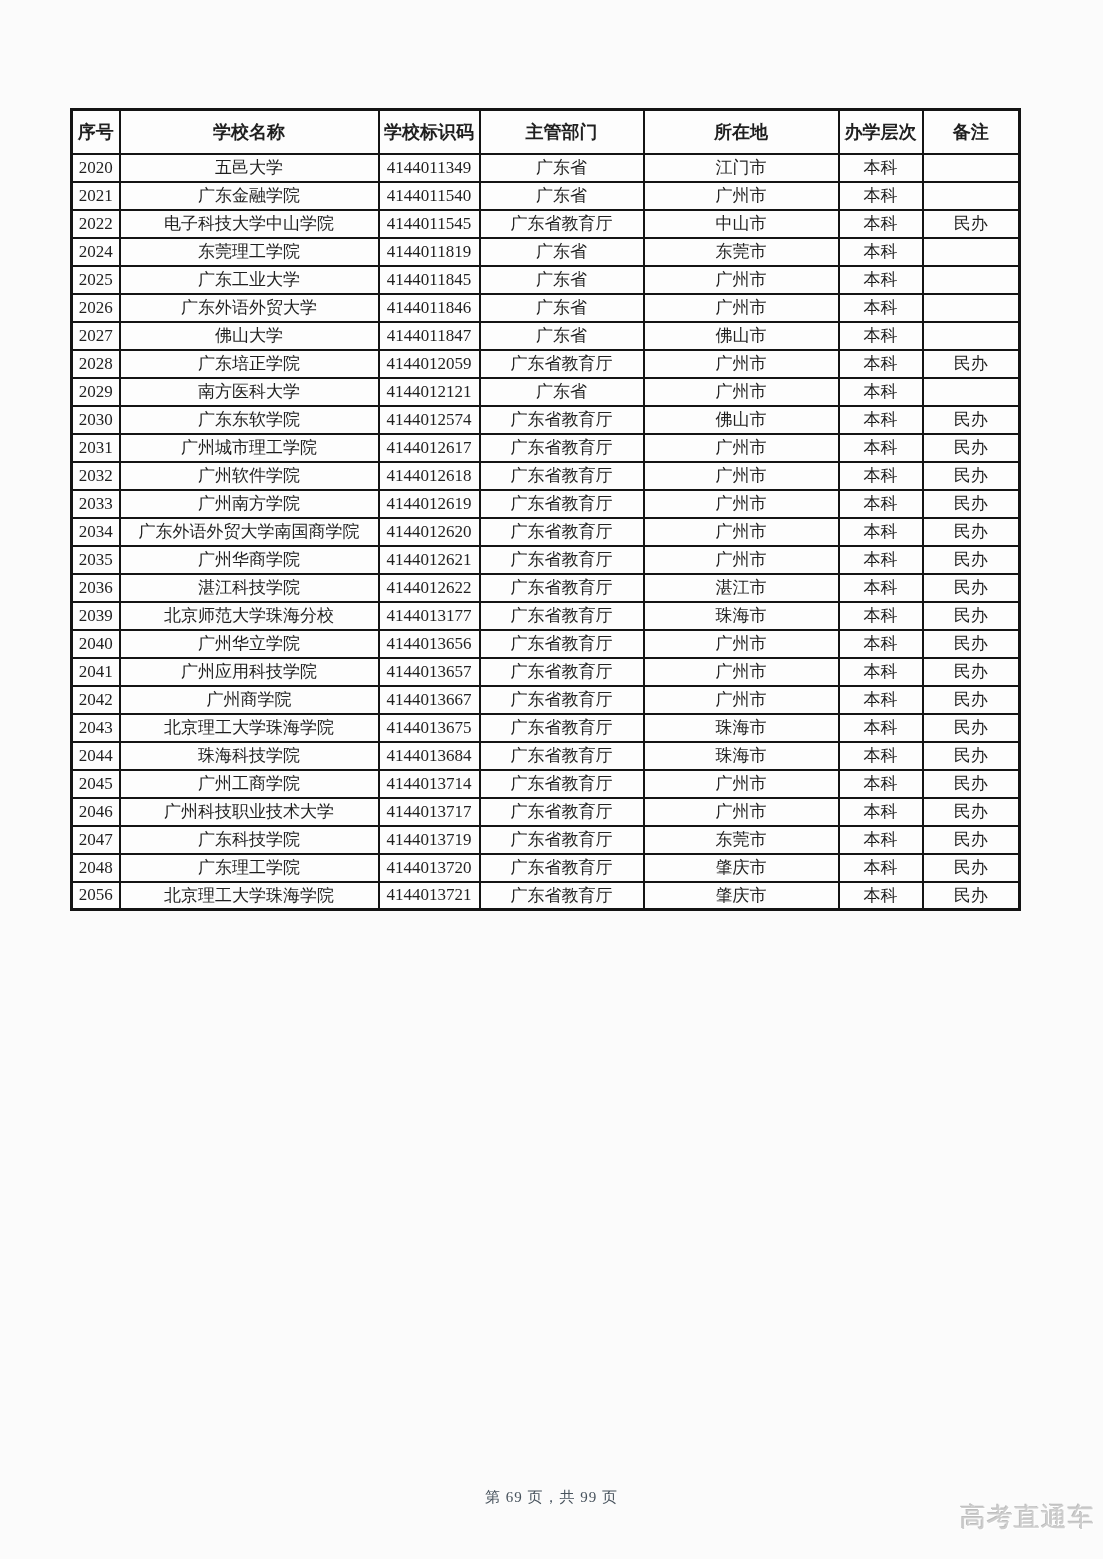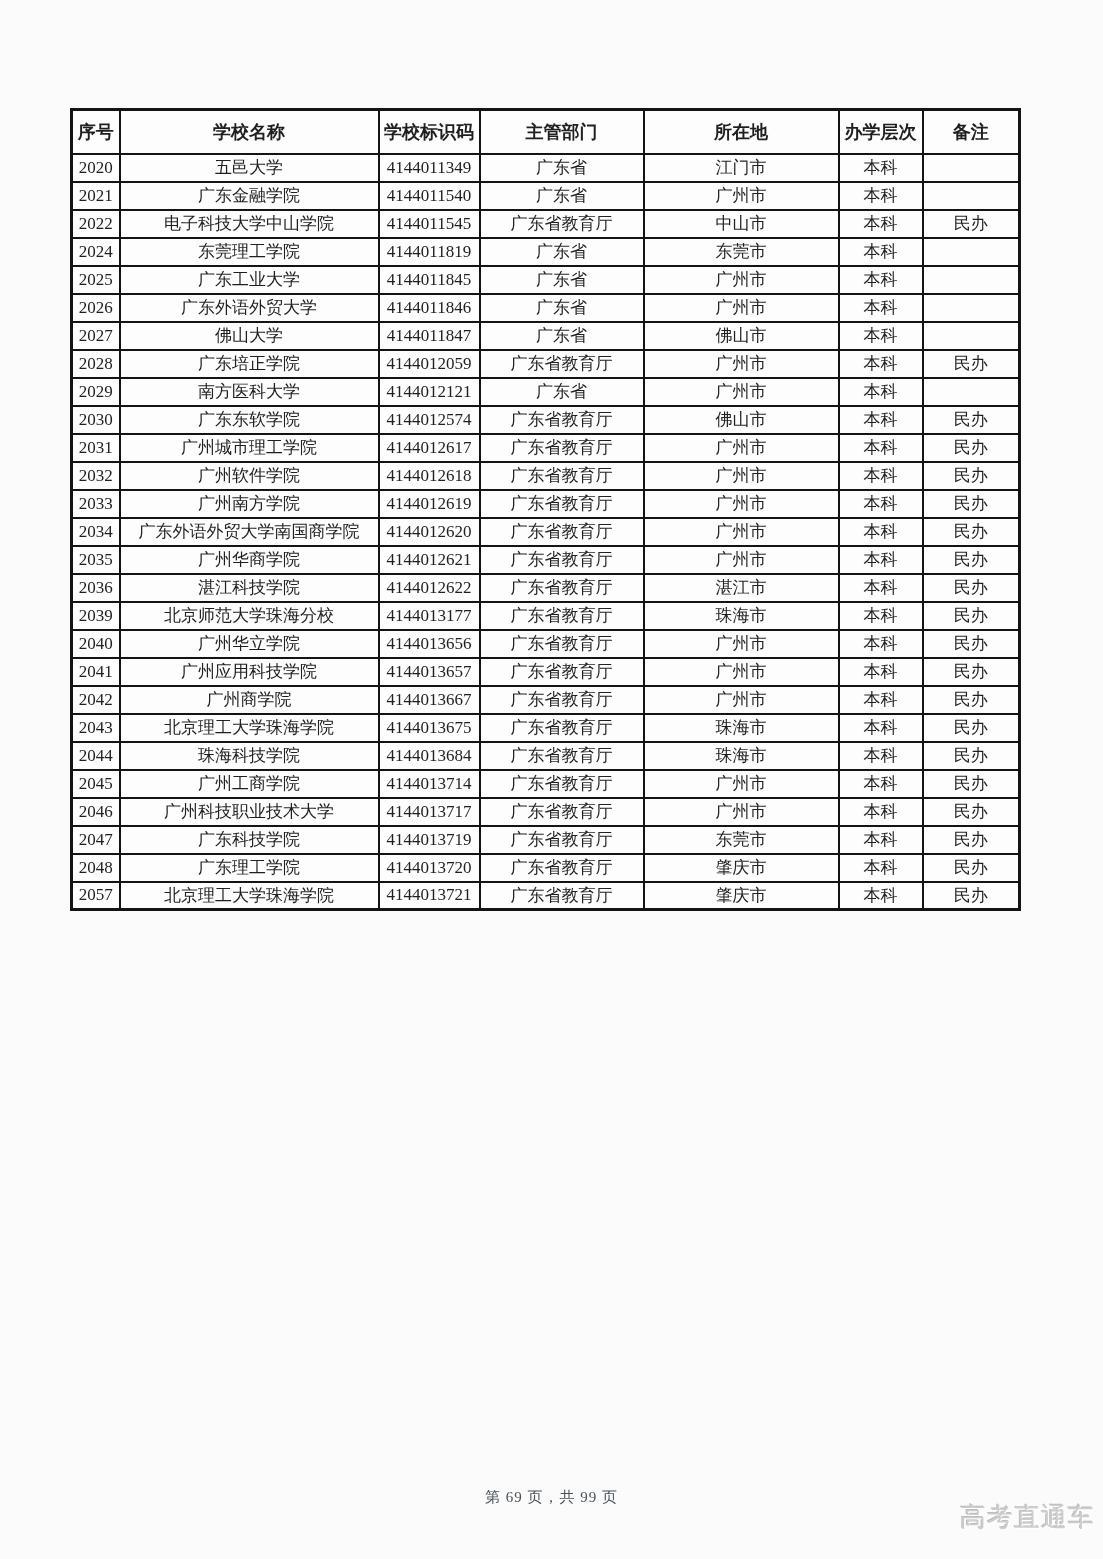--- a/index.html
+++ b/index.html
@@ -336,21 +336,21 @@
         <tr>
           <td>2048</td>
           <td>广东理工学院</td>
           <td>4144013720</td>
           <td>广东省教育厅</td>
           <td>肇庆市</td>
           <td>本科</td>
           <td>民办</td>
         </tr>
         <tr>
-          <td>2057</td>
+          <td>2056</td>
           <td>北京理工大学珠海学院</td>
           <td>4144013721</td>
           <td>广东省教育厅</td>
           <td>肇庆市</td>
           <td>本科</td>
           <td>民办</td>
         </tr>
       </tbody>
   </table>
 

